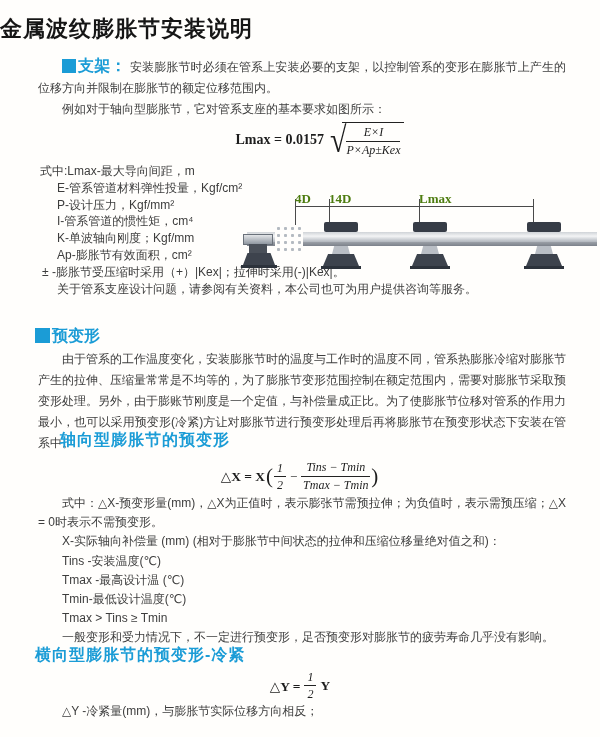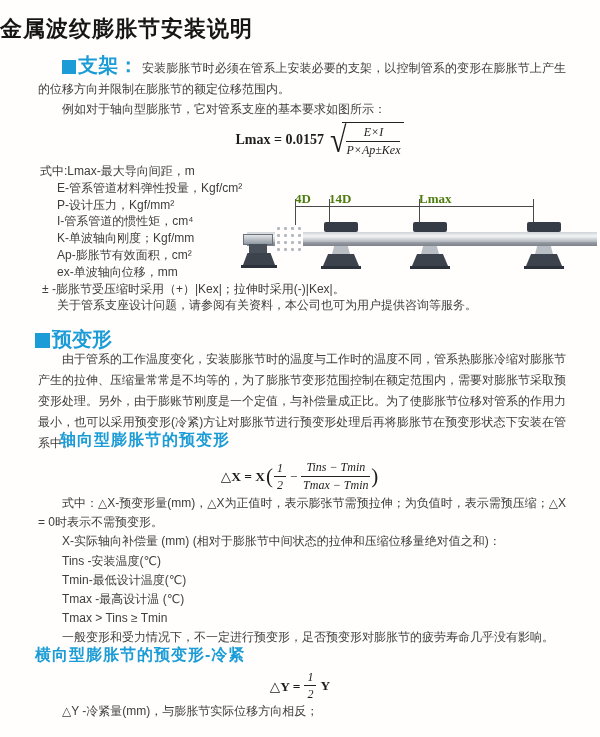--- a/index.html
+++ b/index.html
@@ -5,21 +5,21 @@
   html,body{margin:0;padding:0;background:#e9e9e9;}
   .page{position:relative;width:600px;height:737px;margin:0 auto;background:#fffefc;
         font-family:"Liberation Sans","DejaVu Sans",sans-serif;color:#3d3d3d;overflow:hidden;}
   .abs{position:absolute;}
   .title{top:14px;left:0;width:600px;font-size:22px;font-weight:bold;color:#161616;letter-spacing:1px;}
   .para{left:38px;width:528px;font-size:12px;line-height:21px;text-align:justify;}
   .indent{text-indent:24px;}
   .sq{display:inline-block;width:14px;height:14px;background:#1b9cd6;margin-right:2px;vertical-align:-2px;}
   .sq.sm{width:15px;height:15px;vertical-align:-2px;}
   .blue{color:#1b9cd6;font-weight:bold;}
-  .sec-head{font-size:20px;}
+  .sec-head{font-size:16px;}
   .sub-head{font-size:16px;letter-spacing:1px;}
   .defs{top:163px;left:40px;width:300px;font-size:12px;line-height:16.8px;}
   .defs div{white-space:nowrap;}
   .defs .ind{padding-left:17px;}
   .defs .ind2{padding-left:2px;}
   
   .formula{left:0;width:600px;display:flex;justify-content:center;align-items:center;
            font-family:"Liberation Serif","DejaVu Serif",serif;color:#1d1d1d;}
   .f-bold{font-weight:bold;font-size:14px;margin-left:40px;}
   .frac{display:inline-flex;flex-direction:column;text-align:center;font-style:italic;font-size:12px;line-height:1.25;vertical-align:middle;}
@@ -85,21 +85,20 @@
     </span>
   </div>
 
   <div class="abs defs">
     <div>式中:Lmax-最大导向间距，m</div>
     <div class="ind">E-管系管道材料弹性投量，Kgf/cm²</div>
     <div class="ind">P-设计压力，Kgf/mm²</div>
     <div class="ind">I-管系管道的惯性矩，cm⁴</div>
     <div class="ind">K-单波轴向刚度；Kgf/mm</div>
     <div class="ind">Ap-膨胀节有效面积，cm²</div>
-    <div class="ind">ex-单波轴向位移，mm</div>
     <div class="ind2">± -膨胀节受压缩时采用（+）|Kex|；拉伸时采用(-)|Kex|。</div>
     <div class="ind">关于管系支座设计问题，请参阅有关资料，本公司也可为用户提供咨询等服务。</div>
   </div>
 
   <div class="abs diagram">
     <div class="dim-line"></div>
     <div class="tick" style="left:52px"></div>
     <div class="tick" style="left:86px"></div>
     <div class="tick" style="left:176px"></div>
     <div class="tick" style="left:290px"></div>
@@ -155,22 +154,22 @@
       <span class="den">Tmax − Tmin</span>
     </span>
     <span class="paren">)</span>
   </div>
 
   <div class="abs para" style="top:494px;line-height:19.2px">
     <div class="indent">式中：△X-预变形量(mm)，△X为正值时，表示膨张节需预拉伸；为负值时，表示需预压缩；△X = 0时表示不需预变形。</div>
     <div class="indent">X-实际轴向补偿量 (mm) (相对于膨胀节中间状态的拉伸和压缩位移量绝对值之和)：</div>
     <div class="tlines">
       <div>Tins -安装温度(℃)</div>
+      <div>Tmax -最高设计温 (℃)</div>
       <div>Tmin-最低设计温度(℃)</div>
-      <div>Tmax -最高设计温 (℃)</div>
       <div>Tmax &gt; Tins ≥ Tmin</div>
       <div>一般变形和受力情况下，不一定进行预变形，足否预变形对膨胀节的疲劳寿命几乎没有影响。</div>
     </div>
   </div>
 
   <div class="abs blue sub-head" style="top:645px;left:35px">横向型膨胀节的预变形-冷紧</div>
 
   <div class="abs formula" style="top:670px">
     <span class="fx">△Y =</span>
     <span class="frac small" style="margin:0 4px">

